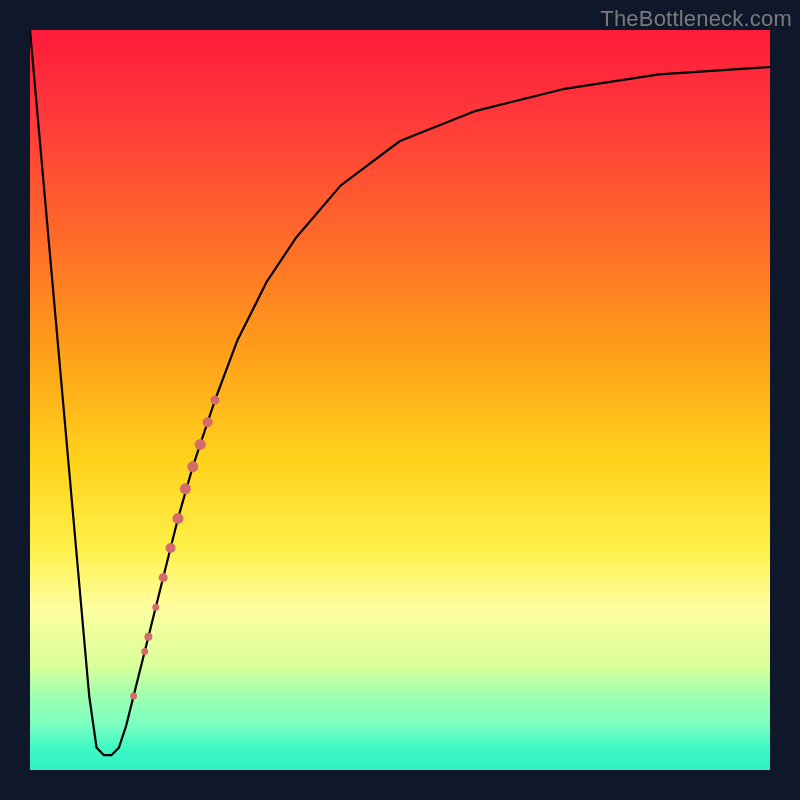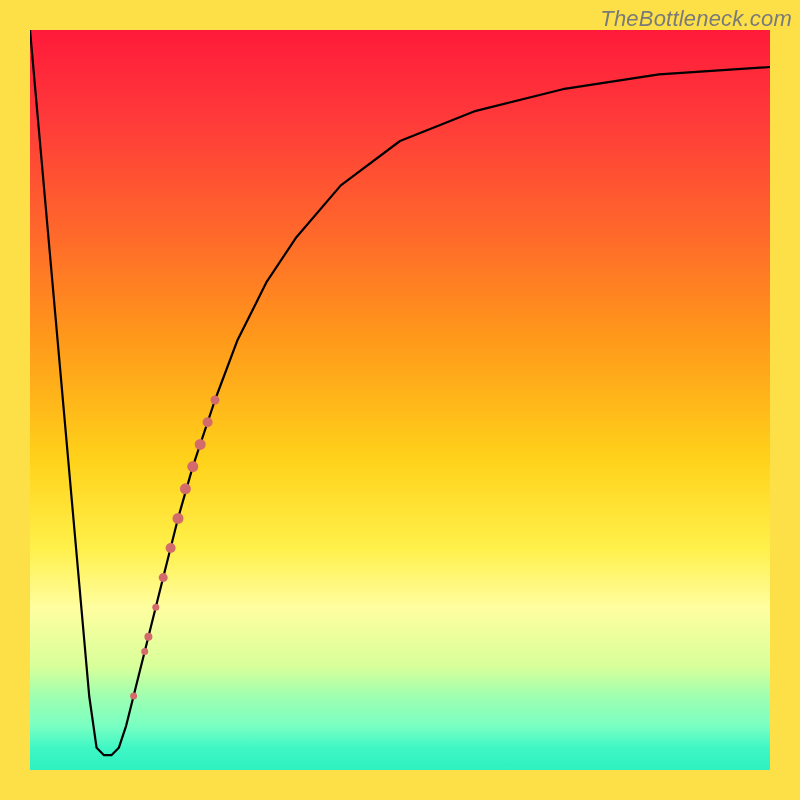--- a/index.html
+++ b/index.html
@@ -8,22 +8,21 @@
     width: 800px;
     height: 800px;
     overflow: hidden;
     background: #000;
     font-family: Arial, Helvetica, sans-serif;
   }
   .frame {
     position: relative;
     width: 800px;
     height: 800px;
-    background: #fde047;
-    font-style: italic;
+    background: #0f172a;
   }
   .plot {
     position: absolute;
     left: 30px;
     top: 30px;
     width: 740px;
     height: 740px;
     background: linear-gradient(to bottom,
       #ff1a3a 0%,
       #ff3a3a 12%,

